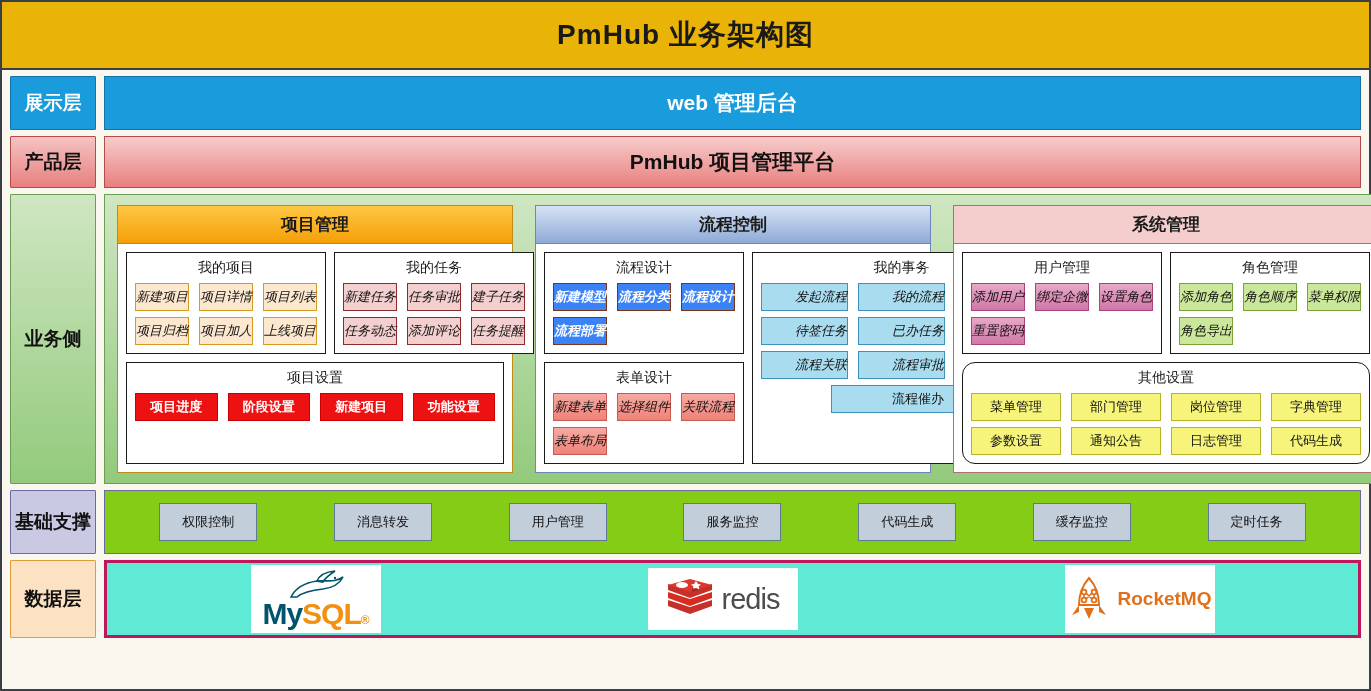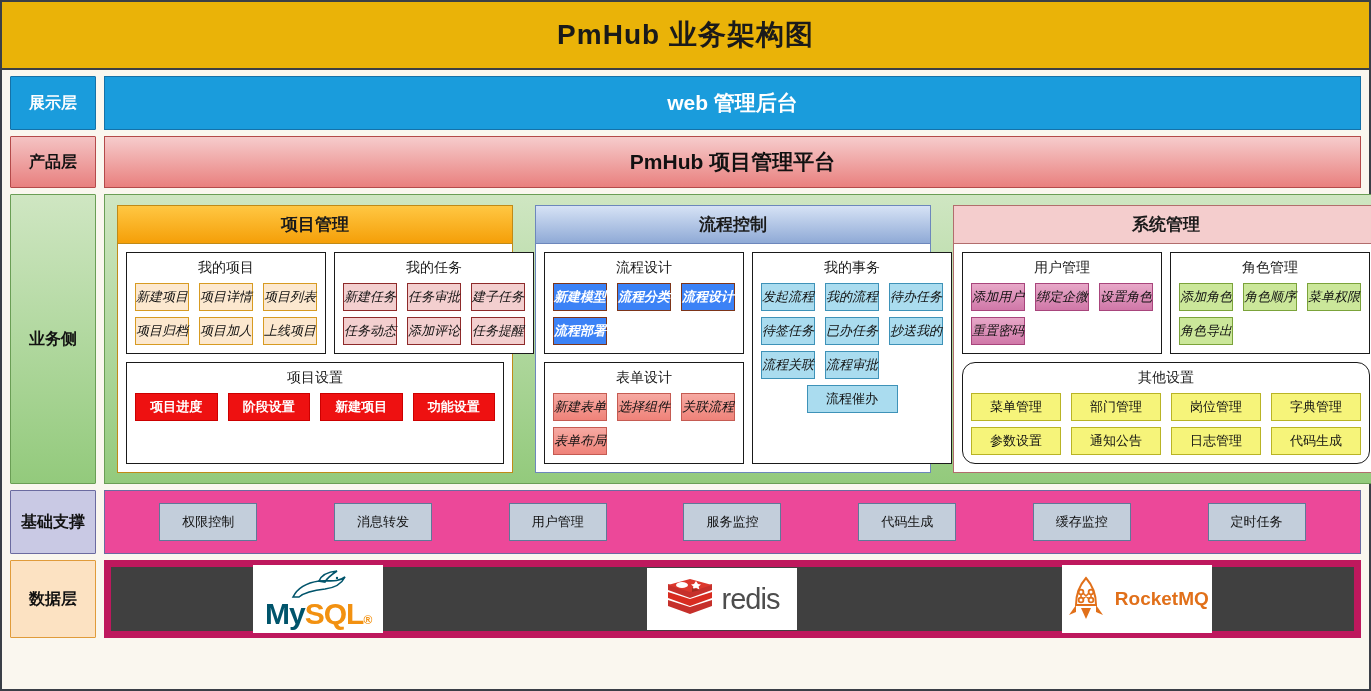--- a/index.html
+++ b/index.html
@@ -18,43 +18,43 @@
     height:68px; background:#eab308; border-bottom:2px solid #3a3f47;
     display:flex; align-items:center; justify-content:center;
   }
   .title-bar span{ font-size:28px; font-weight:bold; letter-spacing:1px; }
 
   
   .row{ display:flex; align-items:stretch; padding:0 8px; margin-top:6px; }
   .side-label{
     width:86px; min-width:86px; margin-right:8px;
     display:flex; align-items:center; justify-content:center;
-    font-size:16px; font-weight:bold; border-radius:1px;
+    font-size:19px; font-weight:bold; border-radius:1px;
   }
   .band{ flex:1; display:flex; align-items:center; justify-content:center; }
 
   
   .lab-present{ background:#1a9cdc; border:1px solid #1572a8; color:#fff; }
   .band-present{ height:54px; background:#1a9cdc; border:1px solid #1572a8;
                  color:#fff; font-size:21px; font-weight:bold; }
   
   .lab-product{ background:linear-gradient(#f4c3c3,#e8807f); border:1px solid #b44a4a; color:#111; }
   .band-product{ height:52px; background:linear-gradient(#f6cccc,#e9807e);
                  border:1px solid #b44a4a; font-size:21px; font-weight:bold; color:#111; }
   
   .lab-biz{ background:linear-gradient(#cfe6c2,#93ca7c); border:1px solid #6a9e55; color:#111; }
   .band-biz{ background:linear-gradient(#cfe6c2,#93ca7c); border:1px solid #6a9e55;
              padding:10px 12px; align-items:flex-start; }
   
   .lab-infra{ background:#c9c9e4; border:1px solid #6b6ba0; color:#111; }
-  .band-infra{ height:64px; background:#ec4899; border:1px solid #6b6ba0;
+  .band-infra{ height:64px; background:#84cc16; border:1px solid #6b6ba0;
                justify-content:space-around; padding:0 16px; }
   
   .lab-data{ background:#fce2c2; border:1px solid #e09b3a; color:#111; }
-  .band-data{ height:78px; background:#404040; border:7px solid #be185d;
+  .band-data{ height:78px; background:#5eead4; border:3px solid #be185d;
               justify-content:space-around; padding:0 10px; }
 
   
   .biz-inner{ display:flex; width:100%; gap:22px; align-items:stretch; }
   .col{ display:flex; flex-direction:column; border:1px solid #7a7a7a; background:#fff; }
   .col-proj{ width:396px; border-color:#c08a17; }
   .col-flow{ width:396px; border-color:#6d87bc; }
   .col-sys{ flex:1; border-color:#b26d6d; }
   .col-head{
     height:38px; display:flex; align-items:center; justify-content:center;
@@ -75,21 +75,21 @@
   .btn{
     height:28px; display:flex; align-items:center; justify-content:center;
     font-size:13px; border:1px solid #888; white-space:nowrap;
   }
   
   .b-peach { background:#fce8cf; border-color:#d79b22; color:#111; }
   .b-pink  { background:#f3cfcf; border-color:#8e2a2a; color:#111; }
   .b-red   { background:#ee1111; border-color:#cc0000; color:#fff; font-weight:bold; }
   .b-brown { background:#3b82f6; border-color:#7d3519; color:#fff; font-weight:bold; }
   .b-salmon{ background:linear-gradient(#f6a9a2,#ef8279); border-color:#c55b52; color:#111; }
-  .b-sky   { background:#aadcef; border-color:#3e92b8; color:#111; }
+  .b-sky   { background:#aadcef; border-color:#3e92b8; color:#111;padding-left:33px; }
   .b-magenta{ background:linear-gradient(#e7a8c8,#d078a8); border-color:#a8457c; color:#111; }
   .b-green { background:#cbe79a; border-color:#7ba33a; color:#111; }
   .b-yellow{ background:#f6f47a; border-color:#b9b425; color:#111; }
   .b-steel { background:#c3cedb; border-color:#5f7898; color:#111; font-size:13px; }
 
   .flow-row-single{ display:flex; justify-content:center; margin-top:6px; }
   .flow-row-single .btn{ width:50%; }
 
   
   .infra-btn{ width:98px; height:38px; }

